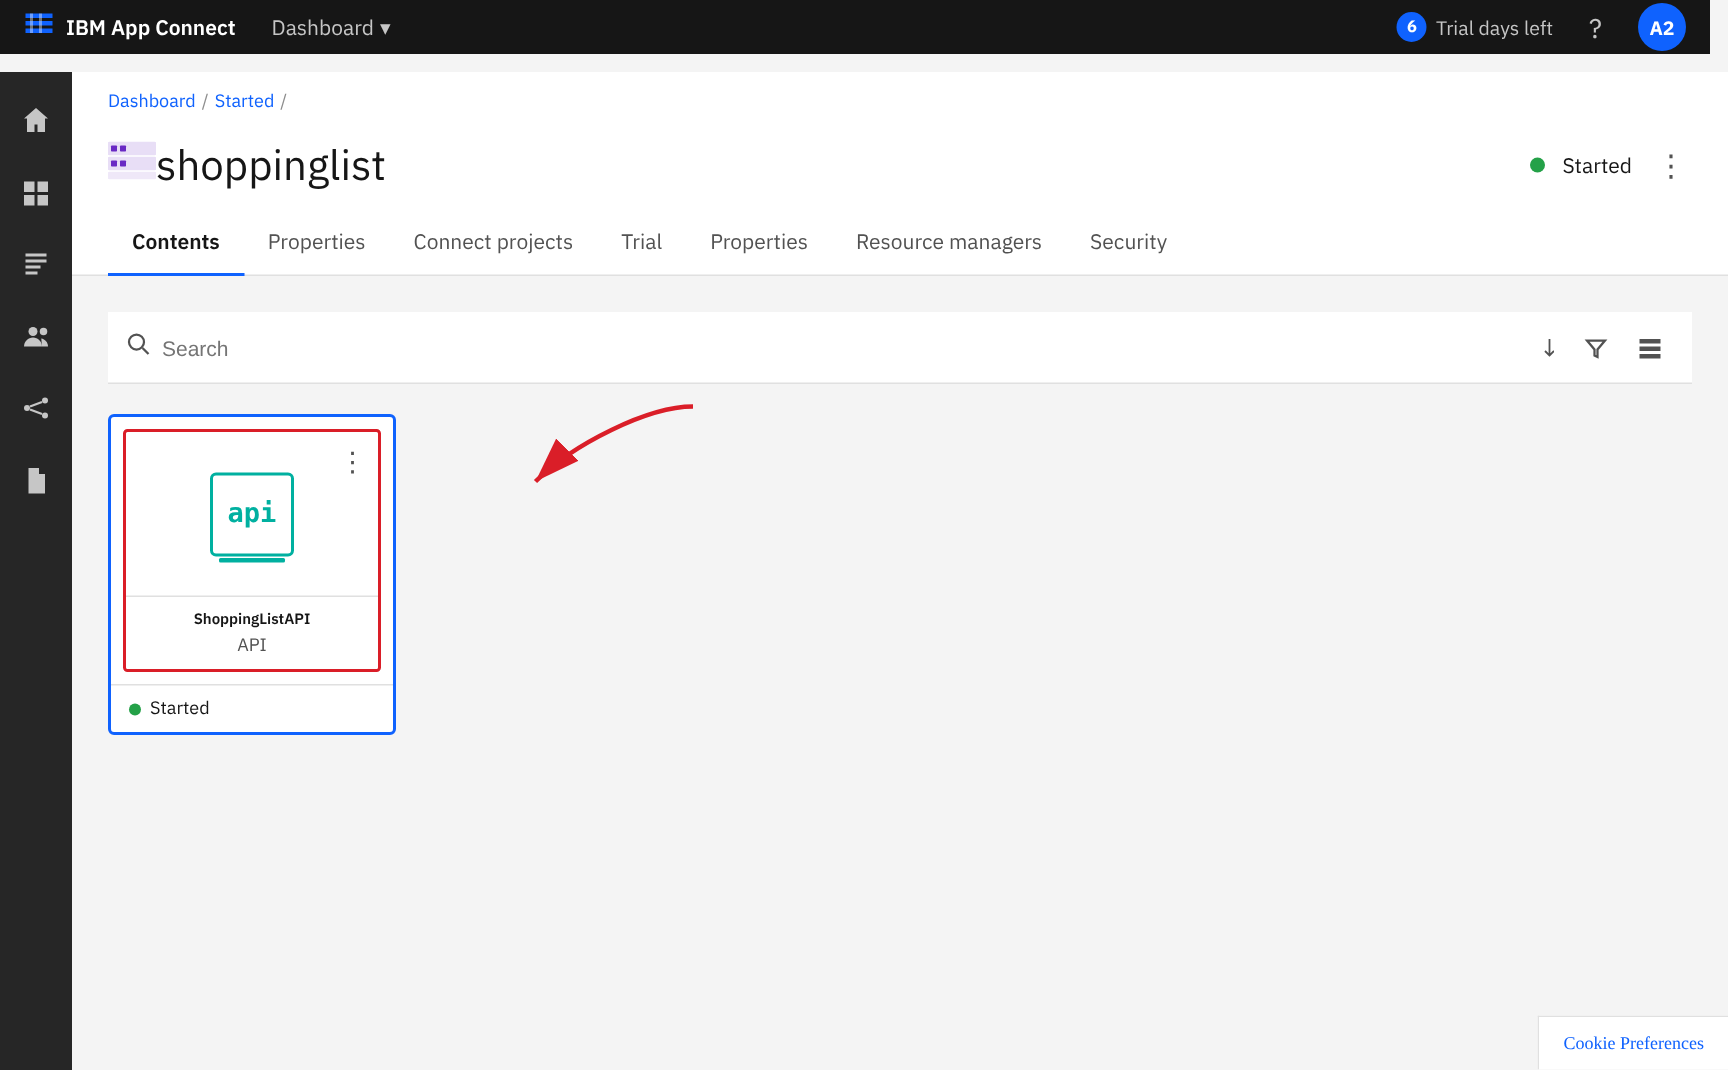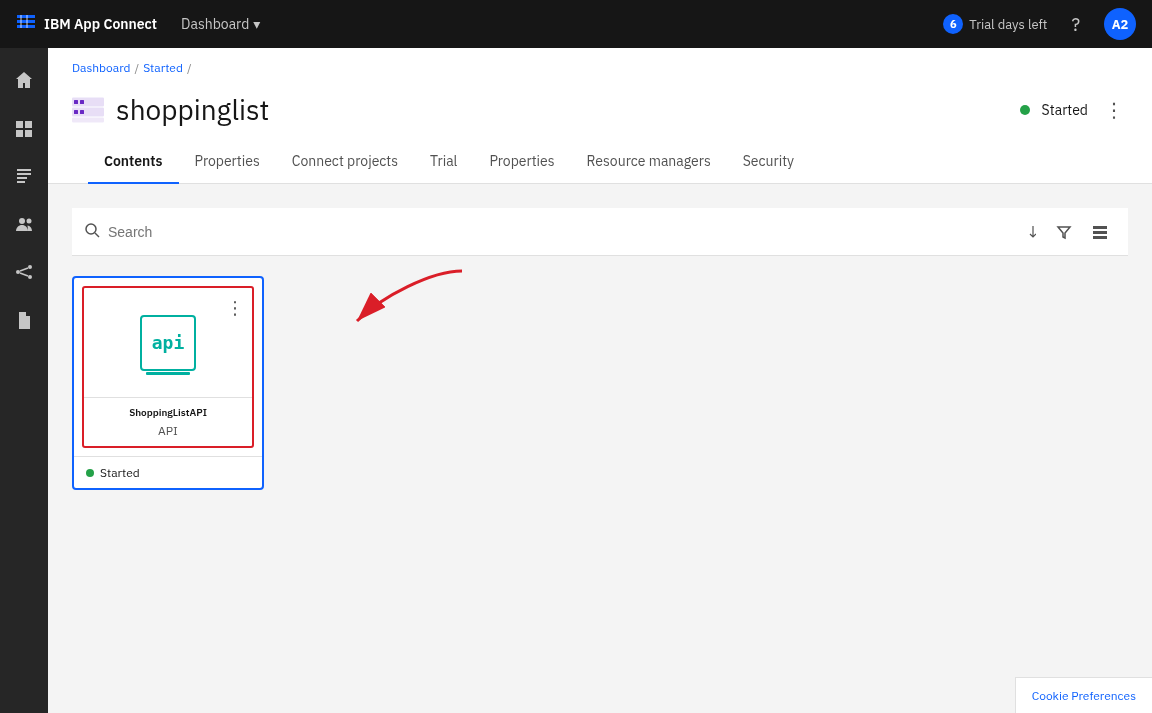--- a/index.html
+++ b/index.html
@@ -1,28 +1,28 @@
 <!DOCTYPE html>
 <html><head>
   <meta charset="utf-8">
   <style>
     * { box-sizing: border-box; margin: 0; padding: 0; }
     body { font-family: 'IBM Plex Sans', Arial, sans-serif; background: #f4f4f4; color: #161616; font-size: 14px; }
 
     
     .topnav {
       background: #161616;
-      height: 48px;
+      height: 36px;
       display: flex;
       align-items: center;
       padding: 0 16px;
       gap: 16px;
       color: #fff;
       position: fixed;
-      top: 0; left: 0; right: 0;
+      top: 0; left: 0; right: 12px;
       z-index: 100;
     }
     .topnav-brand {
       display: flex;
       align-items: center;
       gap: 8px;
       font-size: 14px;
       font-weight: 600;
       color: #fff;
       white-space: nowrap;
@@ -133,22 +133,20 @@
     
     .page-header {
       padding: 8px 24px 0;
       display: flex;
       align-items: center;
       justify-content: space-between;
       background: #fff;
     }
     .page-title-group {
       display: flex;
-      align-items: center;
-      gap: 12px;
     }
     .server-icon {
       width: 32px;
       height: 32px;
       display: flex;
       align-items: center;
       justify-content: center;
     }
     .server-icon svg { width: 32px; height: 32px; }
     .page-title {
@@ -176,21 +174,21 @@
       cursor: pointer;
       color: #525252;
       font-size: 20px;
       padding: 4px;
     }
 
     
     .tabs {
       display: flex;
       border-bottom: 1px solid #e0e0e0;
-      padding: 0 40px;
+      padding: 0 24px;
       margin-top: 12px;
       background: #fff;
     }
     .tab {
       padding: 12px 16px;
       font-size: 14px;
       cursor: pointer;
       color: #525252;
       border-bottom: 2px solid transparent;
       margin-bottom: -1px;
@@ -343,20 +341,21 @@
       right: 0;
       background: #fff;
       border: 1px solid #e0e0e0;
       border-bottom: none;
       border-right: none;
       padding: 10px 16px;
       font-size: 12px;
       color: #0f62fe;
       cursor: pointer;
       z-index: 200;
+      font-family: Liberation Serif, serif;
     }
 
     
     .cards-container {
       position: relative;
     }
 
     
     .arrow-svg {
       position: absolute;

